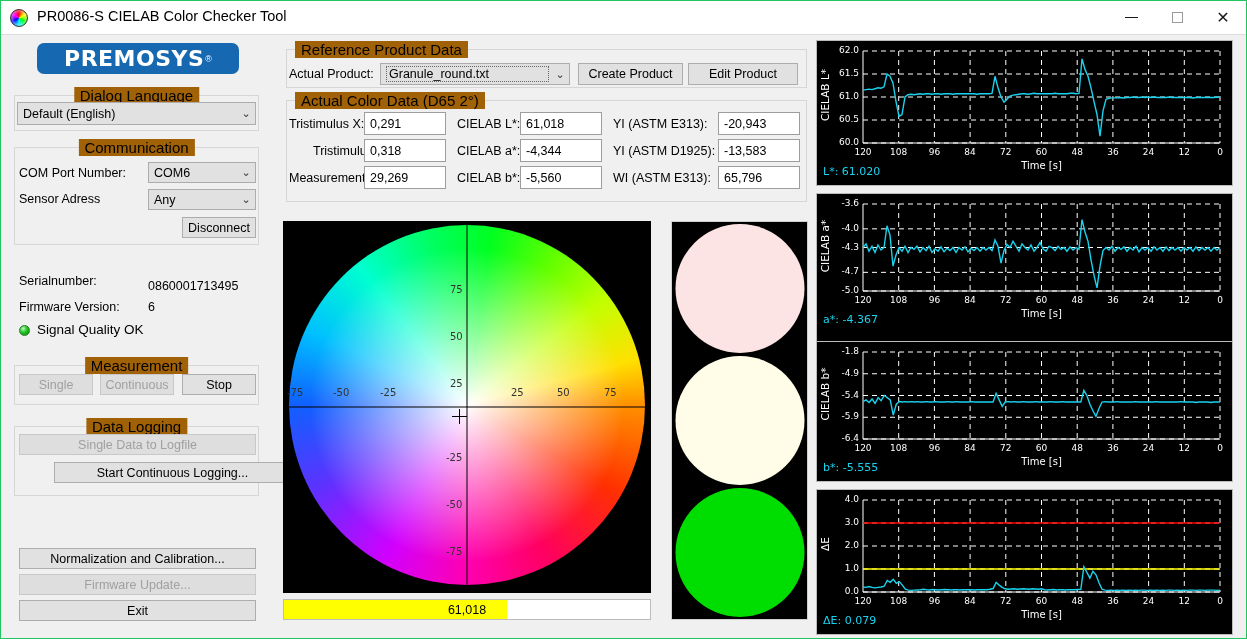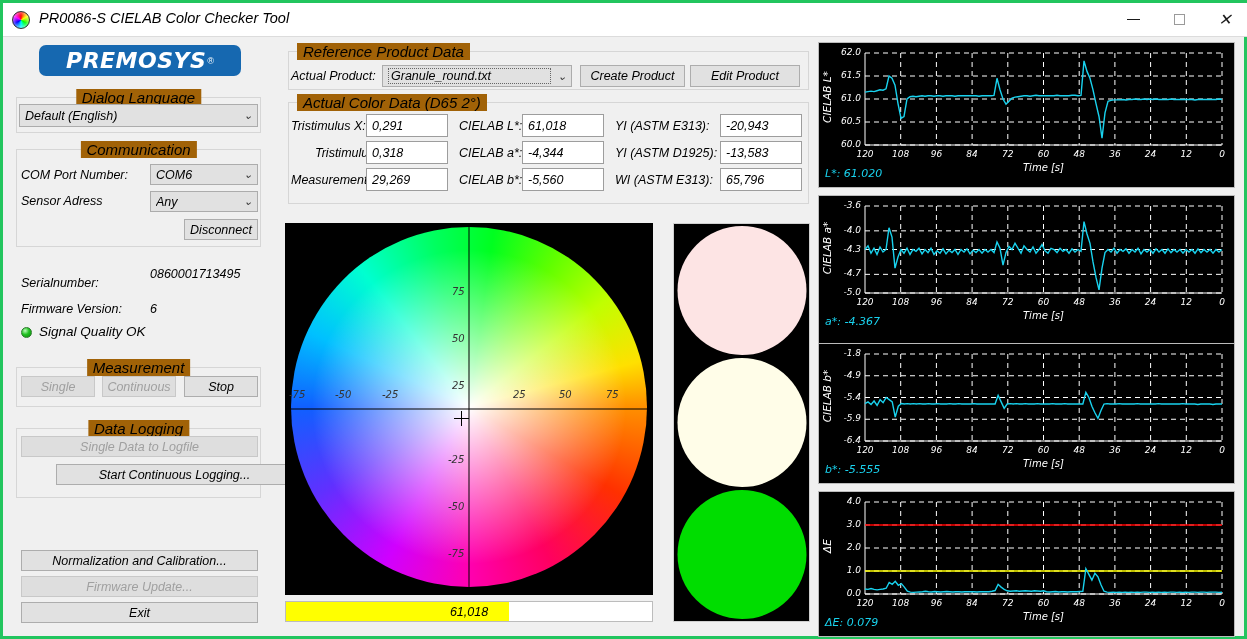--- a/index.html
+++ b/index.html
@@ -7,22 +7,21 @@
     margin: 0; padding: 0;
     width: 1247px; height: 639px;
     background: #ffffff;
     font-family: "Liberation Sans", sans-serif;
     overflow: hidden;
   }
   #app {
     position: relative;
     width: 1247px; height: 639px;
     background: #f0f0f0;
-    border: 3px solid #22c55e;
-    font-style: italic;
+    border: 1px solid #22c55e;
   }
 
   
   #titlebar {
     position: absolute; left: 0; top: 0;
     width: 1245px; height: 34px;
     background: #ffffff;
     border-bottom: 1px solid #dcdcdc;
   }
   #title-icon {
@@ -292,21 +291,21 @@
     <span class="arrow">⌄</span>
   </div>
   <span class="lbl" style="left:18px; top:191px;">Sensor Adress</span>
   <div class="combo" style="left:147px; top:188px; width:108px; height:21px;">
     <span class="cv">Any</span>
     <span class="arrow">⌄</span>
   </div>
   <div class="btn" style="left:181px; top:216px; width:74px; height:21px;">Disconnect</div>
 
   <span class="lbl" style="left:18px; top:273px;">Serialnumber:</span>
-  <span class="val" style="left:147px; top:264px;text-align:center;">0860001713495</span>
+  <span class="val" style="left:147px; top:278px;text-align:center;">0860001713495</span>
   <span class="lbl" style="left:18px; top:299px;">Firmware Version:</span>
   <span class="val" style="left:147px; top:299px;">6</span>
   <div id="sig-led"></div>
   <span id="sig-text">Signal Quality OK</span>
 
   <div class="group" style="left:13px; top:364px; width:245px; height:40px;">
     <span class="legend center">Measurement</span>
   </div>
   <div class="btn disabled" style="left:18px; top:373px; width:74px; height:21px;">Single</div>
   <div class="btn disabled" style="left:99px; top:373px; width:74px; height:21px;">Continuous</div>

